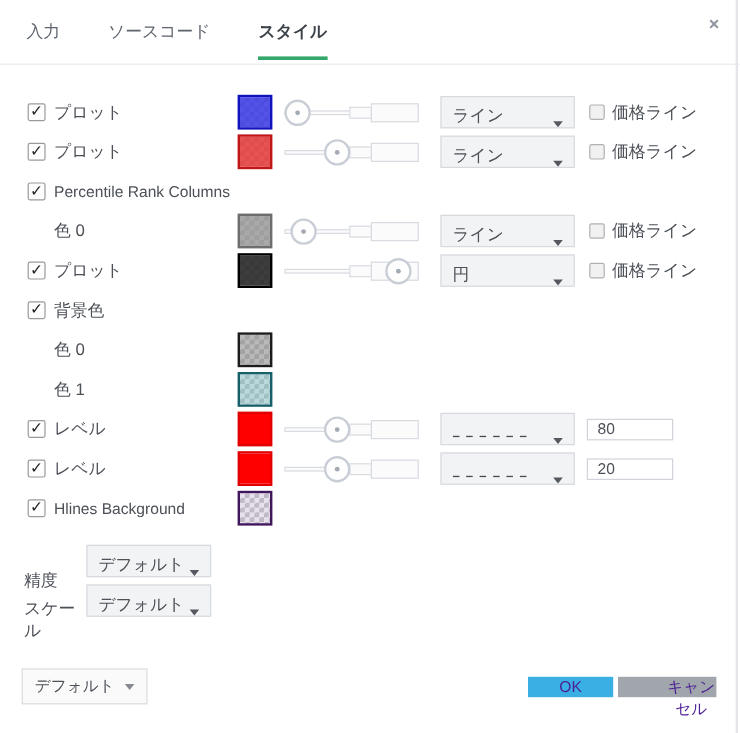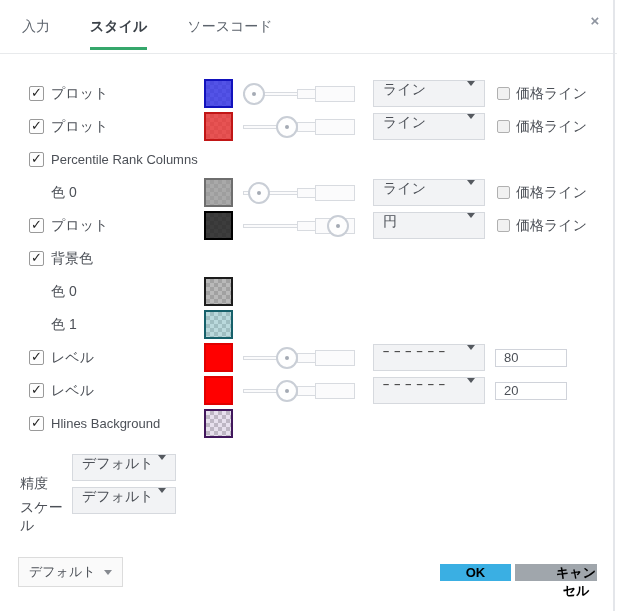--- a/index.html
+++ b/index.html
@@ -14,21 +14,21 @@
   .tab { font-size:14px; color:#5d646d; cursor:pointer; position:relative; height:100%;
          display:flex; align-items:center; }
   .tab.active { font-weight:bold; color:#3c4249; }
   .tab.active::after { content:""; position:absolute; left:0; right:0; bottom:3px; height:3px;
          background:var(--accent,#35a76b); }
   .close { position:absolute; top:11px; right:12px; width:20px; height:20px; text-align:center;
          line-height:20px; font-size:15px; font-weight:bold; color:#8f95a0; cursor:pointer; }
 
   
   .rows { padding-top:23px; }
-  .row { height:33px; display:flex; align-items:center; padding-left:29px; }
+  .row { height:33px; display:flex; align-items:center; padding-left:23px; }
   .row.setting { padding-left:20px; }
   .row.gap-top { margin-top:11px; }
 
   .checkbox { width:15px; height:15px; flex:0 0 15px; border:1px solid #b0b0b0; background:#f1f1f1;
         border-radius:2px; position:relative; cursor:pointer; }
   .checkbox.on { background:#fdfdfd; border-color:#9a9a9a; }
   .checkbox.on::after { content:"\2713"; position:absolute; left:1px; top:-2px; font-size:13px;
         font-weight:bold; color:#222; }
   .cb-gap { margin-right:7px; }
   .spacer { width:22px; flex:0 0 22px; }
@@ -50,21 +50,21 @@
   .seg { position:absolute; background:#fbfbfc; border:1px solid #d8dbe0; }
   .seg1 { left:0;  width:55px; top:13px; height:4px;  }
   .seg2 { left:54px; width:19px; top:10px; height:10px; }
   .seg3 { left:72px; width:40px; top:7px;  height:16px; }
   .thumb { position:absolute; top:4px; width:22px; height:22px; border-radius:50%; background:#fefefe;
         border:2px solid #c9ced6; cursor:grab; }
   .thumb::after { content:""; position:absolute; left:7px; top:7px; width:4px; height:4px;
         border-radius:50%; background:#a4aab4; }
 
   
-  .select { height:27px; background:#f2f3f5; border:1px solid #d6d9de; display:flex; align-items:flex-start;
+  .select { height:27px; background:#f2f3f5; border:1px solid #d6d9de; display:flex; align-items:flex-end;
         padding:0 9px; cursor:pointer; color:#4c5057; }
   .select .sel-text { font-size:14px; flex:1; white-space:nowrap; overflow:hidden; }
   .select .sel-dash { font-size:11px; letter-spacing:1px; font-weight:bold; color:#4a4a4a; flex:1; white-space:nowrap; }
   .caret { width:0; height:0; border-left:4px solid transparent; border-right:4px solid transparent;
         border-top:5px solid #55595f; margin-left:4px; }
   .type-select { width:112px; flex:0 0 112px; margin-left:18px; }
   .small-select { min-width:96px; }
 
   .price { display:flex; align-items:center; margin-left:12px; }
   .price .checkbox { width:13px; height:13px; flex:0 0 13px; }
@@ -73,35 +73,35 @@
   .level-input { width:72px; height:18px; margin-left:10px; border:1px solid #d0d3da; background:#fff;
         font-family:inherit; font-size:13px; color:#4c5057; padding:0 8px; }
 
   
   .footer { position:absolute; left:18px; right:20px; top:557px; height:30px; display:flex;
         justify-content:space-between; align-items:center; }
   .defaults-btn { height:30px; background:#fafafa; border:1px solid #dcdcdc; display:flex;
         align-items:center; padding:0 10px; font-size:13px; color:#4c5057; cursor:pointer; }
   .defaults-btn .caret { border-top-color:#868a90; margin-left:8px; }
   .btn-group { display:flex; gap:4px; }
-  .btn { height:17px; border:none; color:#000000; font-weight:bold; font-size:13px;
+  .btn { height:17px; border:none; color:#4c1d95; font-weight:normal; font-size:13px;
         font-family:inherit; cursor:pointer; }
   .ok-btn { width:71px; background:var(--okblue,#3aafe3); }
   .cancel-btn { width:82px; background:var(--cancelgray,#a0a6ac);padding-left:40px; }
 </style>
 </head>
 <body>
 
 <div class="dialog">
 
   <div class="header">
     <div class="tabs">
       <div class="tab">入力</div>
+      <div class="tab">ソースコード</div>
       <div class="tab active">スタイル</div>
-      <div class="tab">ソースコード</div>
     </div>
     <div class="close">×</div>
   </div>
 
   <div class="rows">
 
     <div class="row">
       <span class="checkbox cb-gap on"></span>
       <span class="row-label">プロット</span>
       <span class="swatch" style="border-color: rgb(18, 18, 189);">

